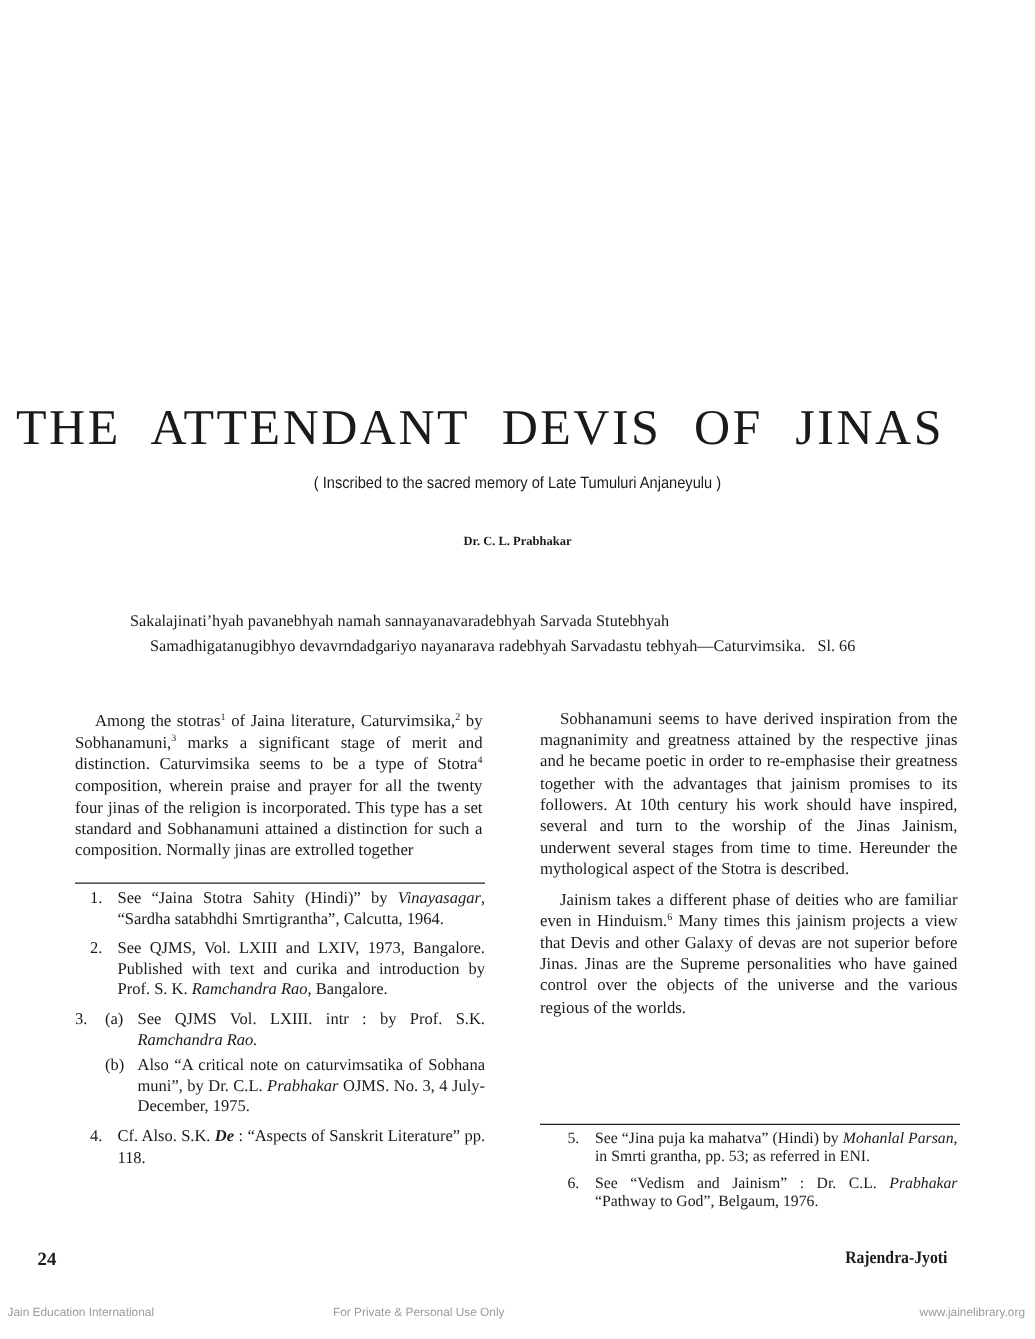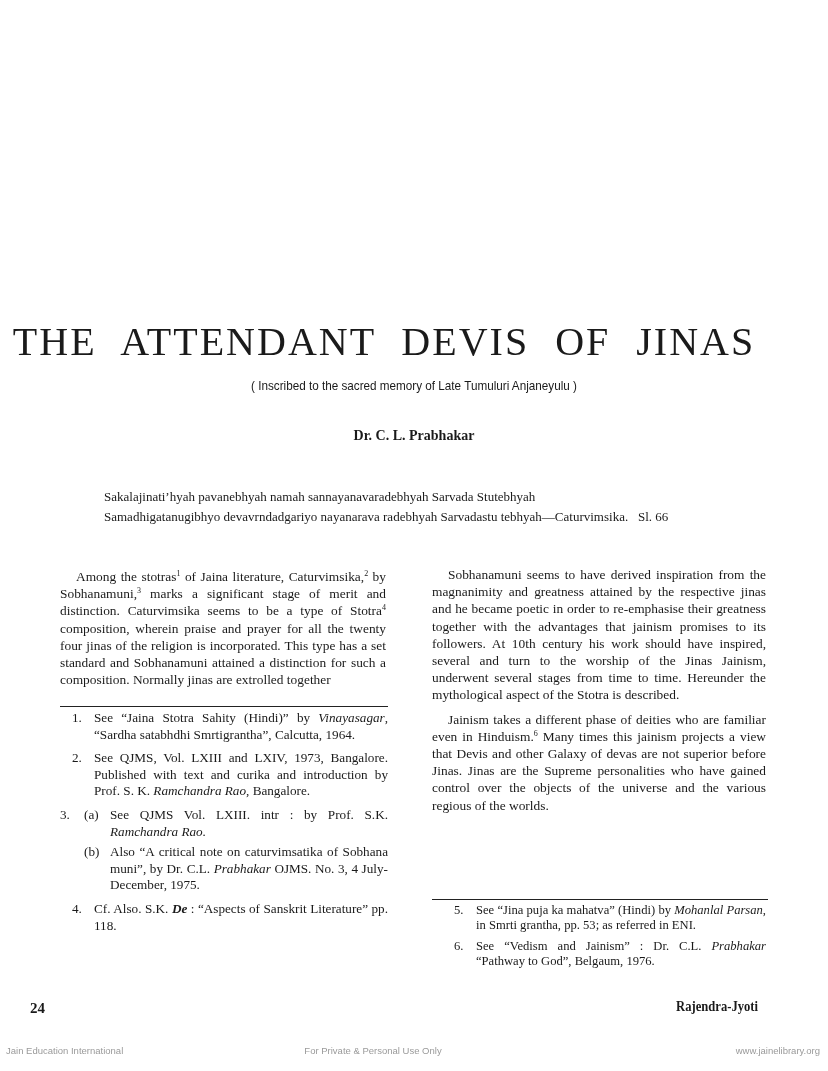--- a/index.html
+++ b/index.html
@@ -10,48 +10,48 @@
   .title {
     position: absolute; left: 0; width: 768px; top: 318px; text-align: center;
     font-size: 40px; letter-spacing: 2px; word-spacing: 14px; font-weight: normal; margin: 0;
   }
   .subtitle {
     position: absolute; left: 0; width: 828px; top: 378px; text-align: center;
     font-size: 13px; font-family: "Liberation Sans", sans-serif; transform: scaleX(0.9);
   }
   .author {
     position: absolute; left: 0; width: 828px; top: 428px; text-align: center;
-    font-size: 14px; font-weight: bold;
+    font-size: 10px; font-weight: bold;
   }
   .verse {
     position: absolute; left: 104px; top: 487px; width: 700px;
     font-size: 13px; line-height: 20px;
   }
   .verse .line { display: block; white-space: nowrap; }
-  .verse .line2 { margin-left: 0; }
+  .verse .line2 { margin-left: 16px; }
   .col { position: absolute; font-size: 13.4px; line-height: 17.2px; text-align: justify; }
   .col-left { left: 60px; top: 568px; width: 326px; }
   .col-right { left: 432px; top: 566px; width: 334px; }
   .col p { margin: 0 0 7px 0; text-indent: 16px; }
   .col p.noindent { text-indent: 0; }
   sup { font-size: 8px; line-height: 0; vertical-align: 5px; }
   .rule { position: absolute; height: 0; border-top: 1.5px solid #222; }
   .fn { position: absolute; font-size: 13.2px; line-height: 16.6px; }
   .fn-left { left: 72px; top: 710px; width: 316px; }
   .fn-right { left: 454px; top: 903px; width: 312px; font-size: 12.6px; line-height: 14.5px; }
   .fn-item { display: flex; margin-bottom: 7px; text-align: justify; }
   .fn-num { flex: 0 0 22px; }
   .fn-body { flex: 1; }
   .fn-sub { display: flex; margin-left: 22px; margin-bottom: 7px; }
   .fn-sublabel { flex: 0 0 26px; }
   .page-num { position: absolute; left: 30px; top: 1000px; font-size: 15px; font-weight: bold; }
   .journal { position: absolute; right: 70px; top: 999px; font-size: 14px; font-weight: bold; transform: scaleX(0.9); transform-origin: right; }
   .footer { position: absolute; top: 1045px; font-family: "Liberation Sans", sans-serif; font-size: 9.5px; color: #9a9a9a; }
   .footer-left { left: 6px; }
-  .footer-center { left: 0; width: 670px; text-align: center; padding-left: 38px; }
+  .footer-center { left: 0; width: 670px; text-align: center; }
   .footer-right { right: 8px; }
   i, .it { font-style: italic; }
 </style>
 </head>
 <body>
 
 <h1 class="title">THE ATTENDANT DEVIS OF JINAS</h1>
 <div class="subtitle">( Inscribed to the sacred memory  of Late Tumuluri Anjaneyulu )</div>
 <div class="author">Dr. C. L. Prabhakar</div>
 

